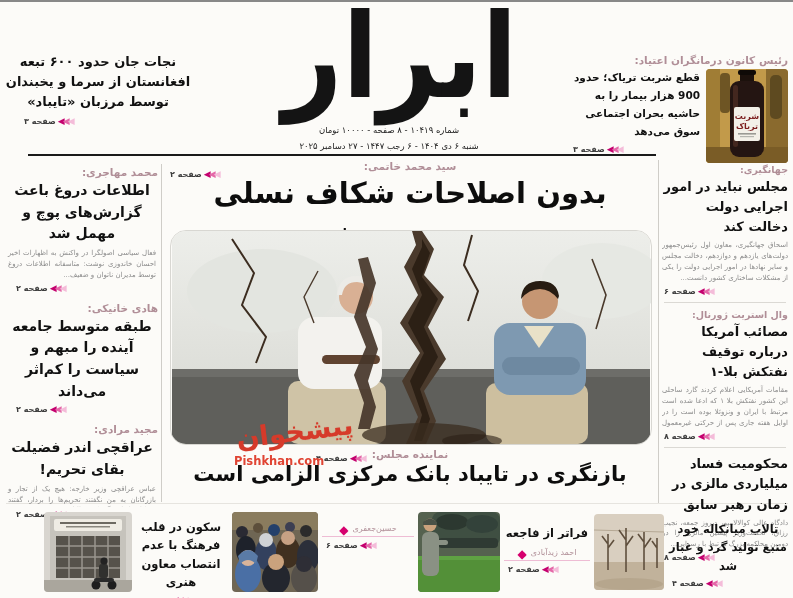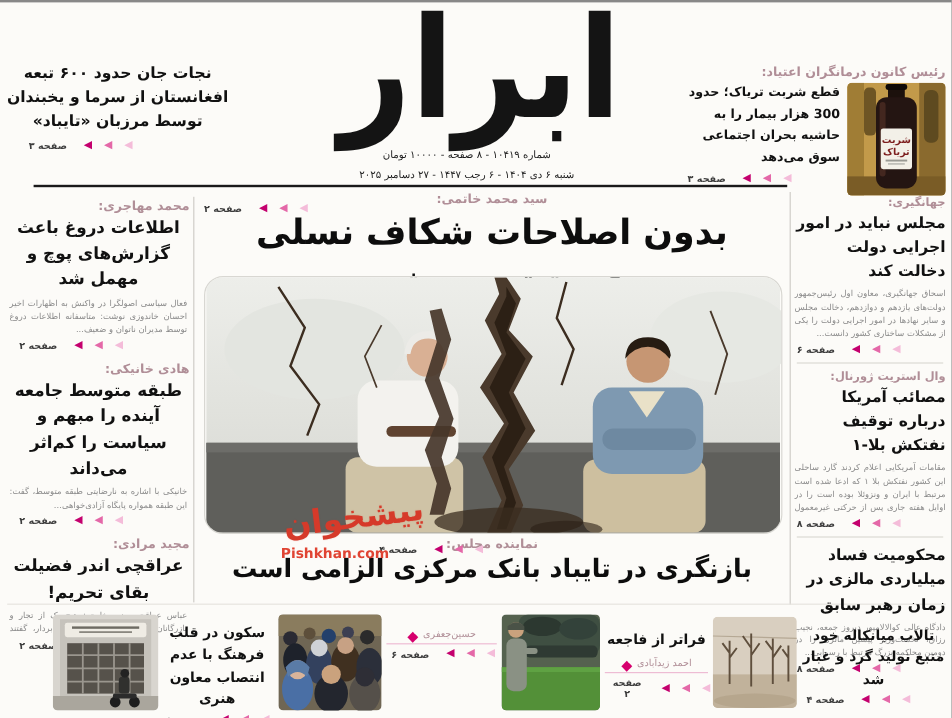--- a/index.html
+++ b/index.html
@@ -12,21 +12,21 @@
   .dateline{font-size:8.5px;line-height:1.8;text-align:center;color:#1c1c1c;letter-spacing:0;}
   
   .kicker{font-size:10.5px;color:#b08e97;font-weight:bold;}
   .title-s{font-size:10.5px;font-weight:bold;line-height:1.7;color:#111;}
   .title-m{font-size:13px;font-weight:bold;line-height:1.55;color:#111;}
   .title-l{font-size:14px;font-weight:bold;line-height:1.55;color:#111;}
   .body-txt{font-size:7px;color:#8a8a8a;line-height:1.55;text-align:justify;}
   .headline-xl{font-size:29px;font-weight:bold;line-height:1.45;color:#0d0d0d;}
   .headline-lg{font-size:21px;font-weight:bold;line-height:1.4;color:#0d0d0d;}
   
-  .marker{display:flex;direction:ltr;justify-content:flex-start;align-items:center;gap:12px;
+  .marker{display:flex;direction:ltr;justify-content:flex-start;align-items:center;gap:0;
           font-size:8px;font-weight:bold;color:#3d3d3d;}
   .marker .pg{margin-right:2px;}
   .chev{font-size:9px;line-height:1;letter-spacing:-2px;}
   .c1{color:#c4006e;}.c2{color:#e468a8;}.c3{color:#f4bcd9;}
   
   .rule-dark{background:#1a1a1a;}
   .rule-light{background:#cfcdc8;}
   .rdiv{height:1px;background:#dbd9d4;margin:6px 2px;}
   
   .fl-top{text-align:center;}
@@ -96,21 +96,21 @@
           <rect x="24" y="12" width="34" height="76" rx="9" fill="#241512"></rect>
           <rect x="27" y="16" width="5" height="62" rx="2.5" fill="#43271f"></rect>
           <rect x="28" y="38" width="26" height="34" rx="2" fill="#f3f0e8"></rect>
           <text x="41" y="50" text-anchor="middle" font-size="8" font-weight="bold" fill="#7c1d1d">شربت</text>
           <text x="41" y="60" text-anchor="middle" font-size="8" font-weight="bold" fill="#7c1d1d">تریاک</text>
           <rect x="32" y="64" width="18" height="1.6" fill="#9a9a94"></rect>
           <rect x="34" y="67" width="14" height="1.2" fill="#b5b5af"></rect>
         </g>
       </svg>
       <div class="tr-text">
-        <div class="title-s">قطع شربت تریاک؛ حدود 300 هزار بیمار را به حاشیه بحران اجتماعی سوق می‌دهد</div>
+        <div class="title-s">قطع شربت تریاک؛ حدود 900 هزار بیمار را به حاشیه بحران اجتماعی سوق می‌دهد</div>
         <div class="marker" style="margin-top:5px;">
           <span class="pg">صفحه ۳</span>
           <span class="chev c1">◀</span>
           <span class="chev c2">◀</span>
           <span class="chev c3">◀</span>
         </div>
       </div>
     </div>
   </div>
 
@@ -196,21 +196,20 @@
         <span class="pg">صفحه ۲</span>
         <span class="chev c1">◀</span>
         <span class="chev c2">◀</span>
         <span class="chev c3">◀</span>
       </div>
     </div>
 
     <div class="lstory">
       <span class="kicker">هادی خانیکی:</span>
       <div class="title-l">طبقه متوسط جامعه آینده را مبهم و سیاست را کم‌اثر می‌داند</div>
-      <div class="body-txt">خانیکی با اشاره به نارضایتی طبقه متوسط، گفت: این طبقه همواره پایگاه آزادی‌خواهی...</div>
       <div class="marker">
         <span class="pg">صفحه ۲</span>
         <span class="chev c1">◀</span>
         <span class="chev c2">◀</span>
         <span class="chev c3">◀</span>
       </div>
     </div>
 
     <div class="lstory">
       <span class="kicker">مجید مرادی:</span>

